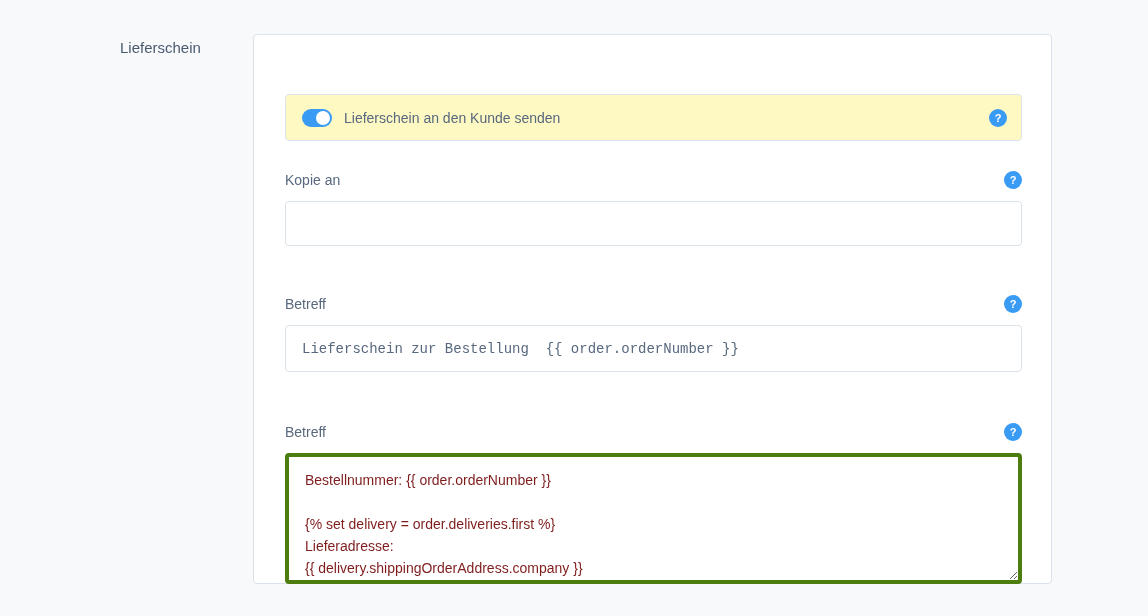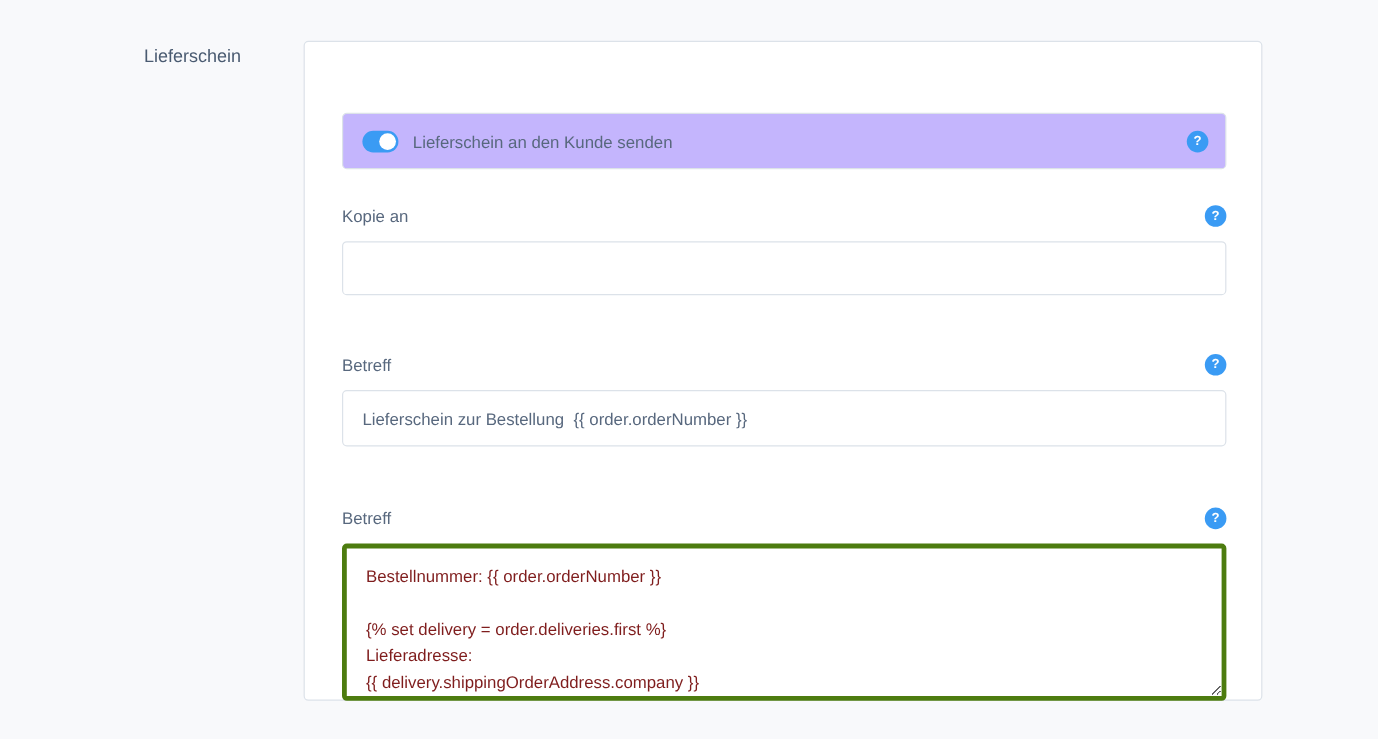--- a/index.html
+++ b/index.html
@@ -56,21 +56,21 @@
   }
 
   
   .toggle-row {
     position: relative;
     box-sizing: border-box;
     width: 737px;
     height: 47px;
     border: 1px solid #dce2e9;
     border-radius: 4px;
-    background: #c4b5fd;
+    background: #fef9c3;
     display: flex;
     align-items: center;
     padding: 0 14px 0 16px;
   }
 
   .switch {
     position: relative;
     width: 30px;
     height: 18px;
     border-radius: 9px;
@@ -136,21 +136,21 @@
     line-height: 18px;
     color: #58687e;
   }
 
   .text-input {
     box-sizing: border-box;
     width: 737px;
     border: 1px solid #dce2e9;
     border-radius: 4px;
     background: #fff;
-    font-family: Liberation Sans, sans-serif;
+    font-family: Liberation Mono, monospace;
     font-size: 14px;
     color: #58687e;
     padding: 0 16px;
     outline: none;
   }
   .text-input::placeholder { color: #9aa7b8; }
 
   #kopie-input { height: 45px; }
   #betreff-input { height: 47px; }
 

